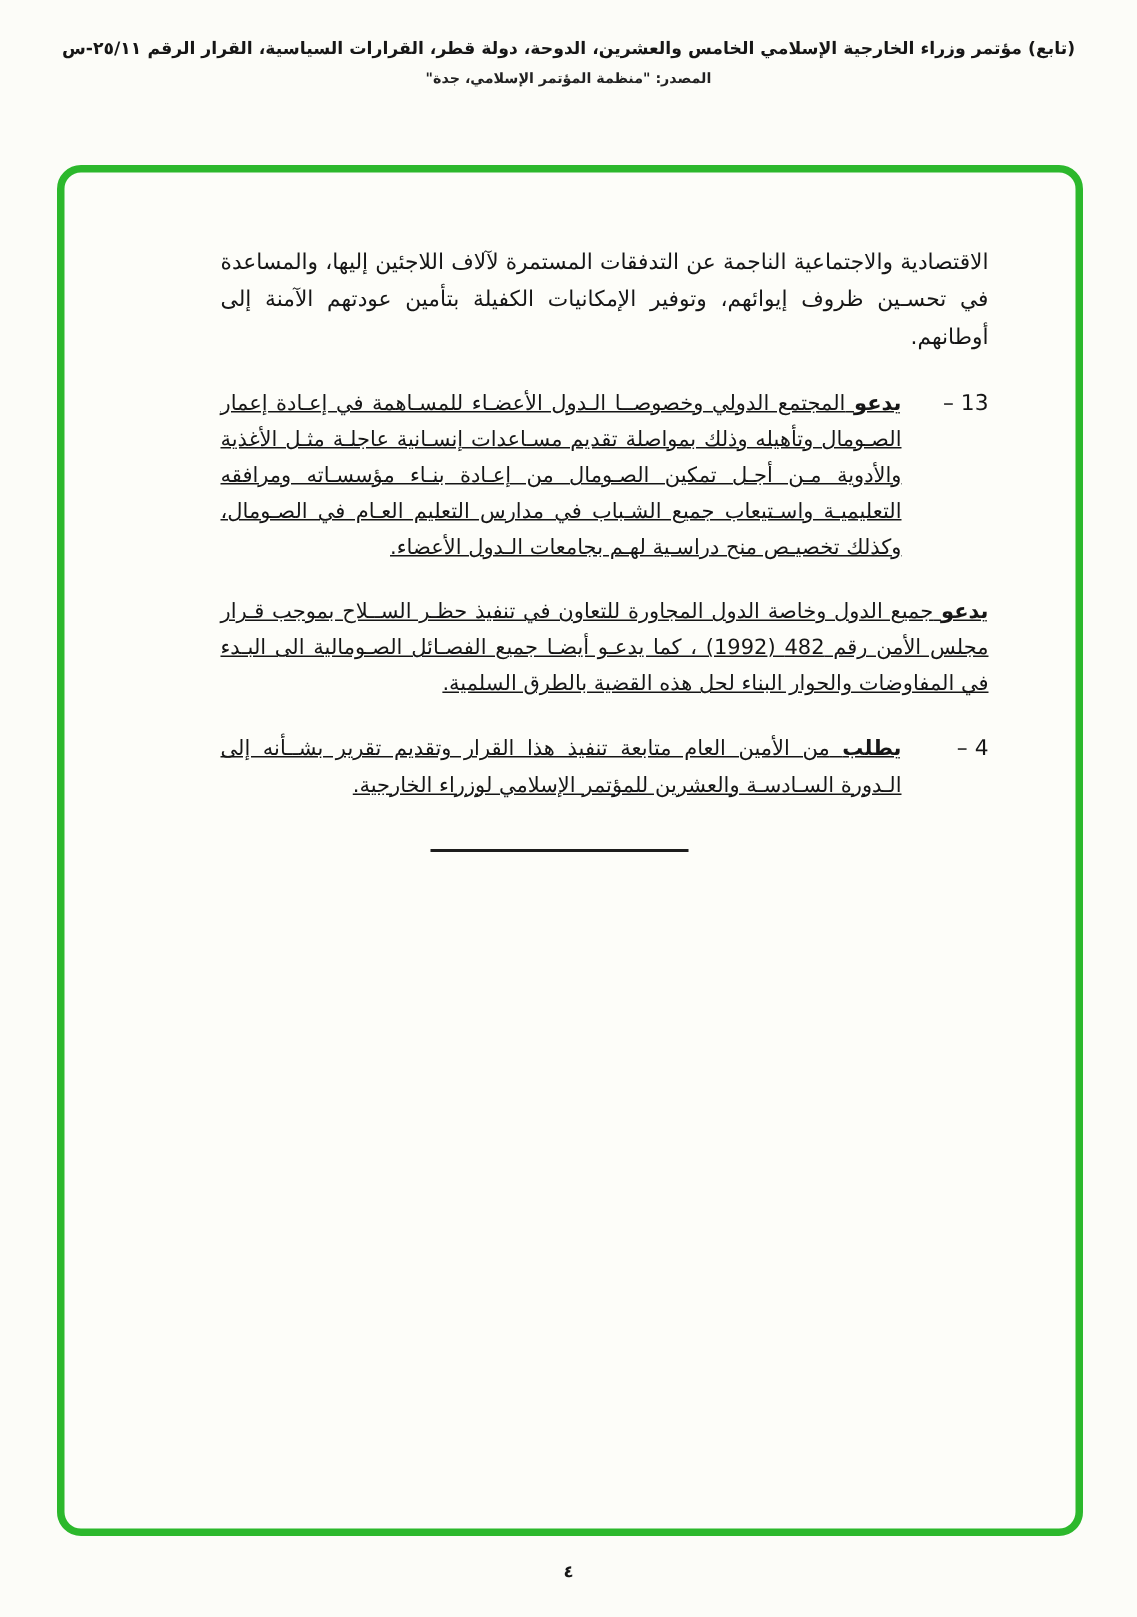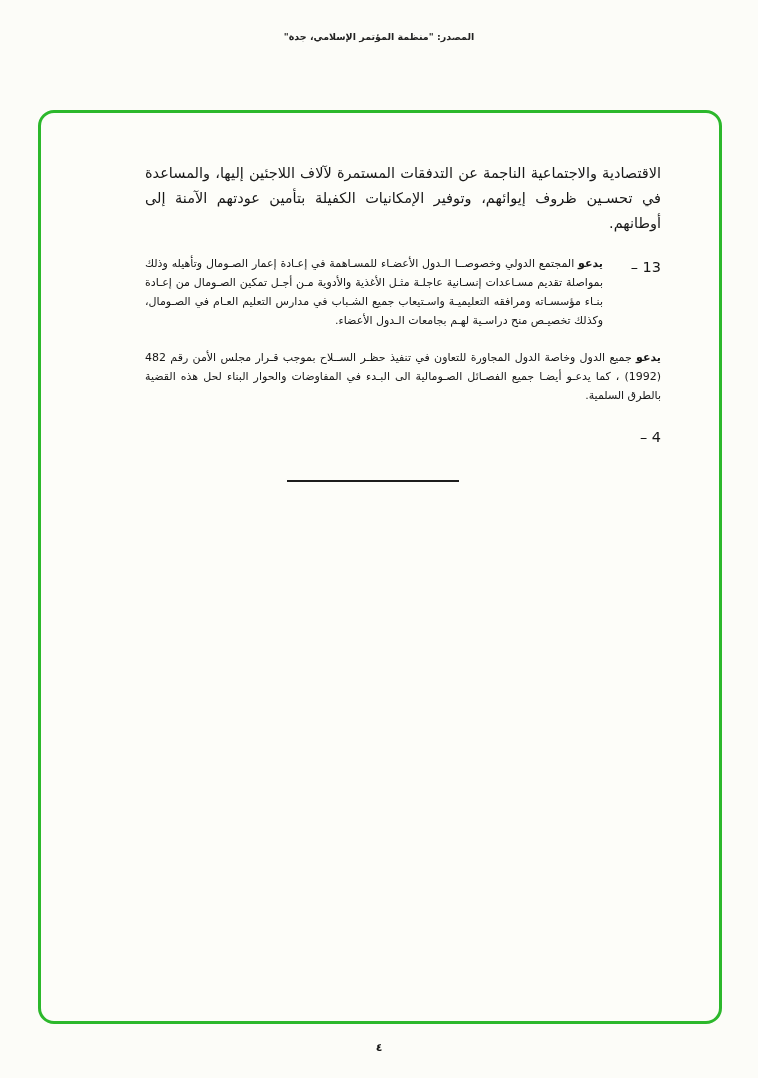--- a/index.html
+++ b/index.html
@@ -31,21 +31,21 @@
     font-weight: 700;
     margin-top: 7px;
     color: #222;
   }
   .green-box {
     position: absolute;
     left: 38px;
     top: 110px;
     width: 684px;
     height: 914px;
-    border: 3px solid #a21caf;
+    border: 5px solid #a21caf;
     border-radius: 16px;
     background: #fdfdf9;
     box-sizing: border-box;
   }
   .content {
     direction: rtl;
     padding: 48px 58px 0 104px;
   }
   .intro {
     margin: 0;
@@ -59,23 +59,24 @@
   }
   .item-number {
     flex: 0 0 58px;
     font-size: 14.5px;
     line-height: 1.72;
     white-space: nowrap;
     text-align: right;
   }
   .item-body {
     flex: 1;
-    font-size: 11px;
+    font-size: 14px;
     line-height: 1.72;
     text-align: justify;
+    text-decoration: underline;
   }
   .lead {
     font-weight: 700;
   }
   .divider {
     width: 172px;
     height: 0;
     border-top: 2px solid #1d1d1d;
     margin: 30px auto 0;
     transform: translateX(-30px);
@@ -87,20 +88,21 @@
     bottom: 24px;
     text-align: center;
     font-size: 11px;
     font-weight: 700;
   }
 </style>
 </head>
 <body>
 
 <header class="page-header">
+  <div class="header-line1">(تابع) مؤتمر وزراء الخارجية الإسلامي الخامس والعشرين، الدوحة، دولة قطر، القرارات السياسية، القرار الرقم ٢٥/١١-س</div>
   <div class="header-line2">المصدر:  "منظمة المؤتمر الإسلامي، جدة"</div>
 </header>
 
 <div class="green-box" style="border-color: rgb(44, 184, 44);">
   <div class="content">
 
     <p class="intro">الاقتصادية والاجتماعية الناجمة عن التدفقات المستمرة لآلاف اللاجئين إليها، والمساعدة في تحسـين ظروف إيوائهم، وتوفير الإمكانيات الكفيلة بتأمين عودتهم الآمنة إلى أوطانهم.</p>
 
     <div class="item">
       <div class="item-number">13 –</div>
@@ -112,20 +114,24 @@
 
     <div class="item">
       <div class="item-body">
         <span class="lead">يدعو</span>
         <span>جميع الدول وخاصة الدول المجاورة للتعاون في تنفيذ حظـر الســلاح بموجب قـرار مجلس الأمن رقم 482 (1992) ، كما يدعـو أيضـا جميع الفصـائل الصـومالية الى البـدء في المفاوضات والحوار البناء لحل هذه القضية بالطرق السلمية.</span>
       </div>
     </div>
 
     <div class="item">
       <div class="item-number">4 –</div>
+      <div class="item-body">
+        <span class="lead">يطلب</span>
+        <span>من الأمين العام متابعة تنفيذ هذا القرار وتقديم تقرير بشــأنه إلى الـدورة السـادسـة والعشرين للمؤتمر الإسلامي لوزراء الخارجية.</span>
+      </div>
     </div>
 
     <div class="divider"></div>
 
   </div>
 </div>
 
 <div class="page-number">٤</div>
 
 </body></html>

